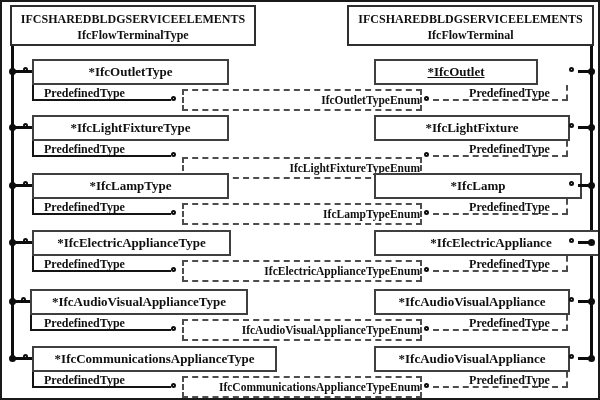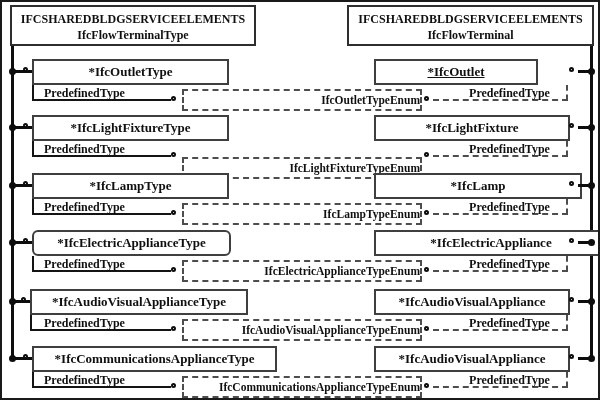--- a/index.html
+++ b/index.html
@@ -108,21 +108,21 @@
     <div class="abs ebox" style="left:372px;top:0;width:208px;">*IfcLamp</div>
     <div class="abs circ" style="left:567px;top:8px;"></div>
     <div class="abs thick" style="left:576px;top:11px;width:14px;"></div>
     <div class="abs dot" style="left:586px;top:9px;"></div>
   </div>
 
   <div class="row" style="top:228px;">
     <div class="abs dot" style="left:7px;top:9px;"></div>
     <div class="abs thick" style="left:10px;top:11px;width:20px;"></div>
     <div class="abs circ" style="left:21px;top:8px;"></div>
-    <div class="abs ebox" style="left:30px;top:0;width:199px;border-radius:6px;">*IfcElectricApplianceType</div>
+    <div class="abs ebox" style="left:30px;top:0;width:199px;">*IfcElectricApplianceType</div>
     <div class="abs sline-v" style="left:30px;top:26px;height:15px;"></div>
     <div class="abs sline-h" style="left:30px;top:40px;width:139px;"></div>
     <div class="abs attr-label" style="left:42px;top:29px;">PredefinedType</div>
     <div class="abs circ" style="left:169px;top:37px;"></div>
     <div class="abs enumbox" style="left:180px;top:30px;width:240px;">IfcElectricApplianceTypeEnum</div>
     <div class="abs circ" style="left:422px;top:37px;"></div>
     <div class="abs dash-h" style="left:431px;top:40px;width:135px;"></div>
     <div class="abs dash-v" style="left:564px;top:26px;height:15px;"></div>
     <div class="abs attr-label" style="left:455px;top:29px;width:105px;text-align:center;">PredefinedType</div>
     <div class="abs ebox" style="left:372px;top:0;width:234px;">*IfcElectricAppliance</div>

